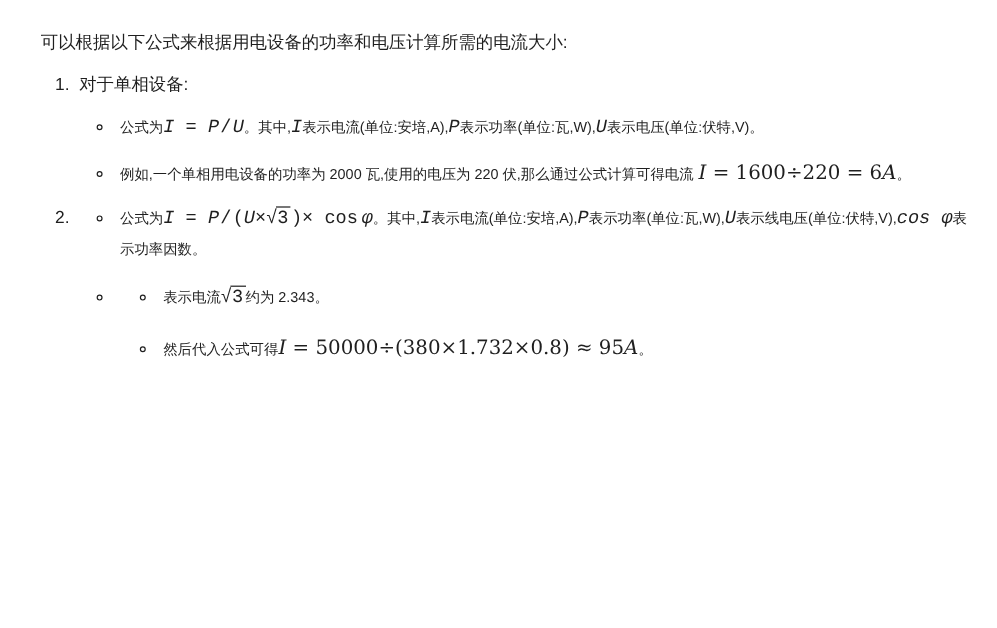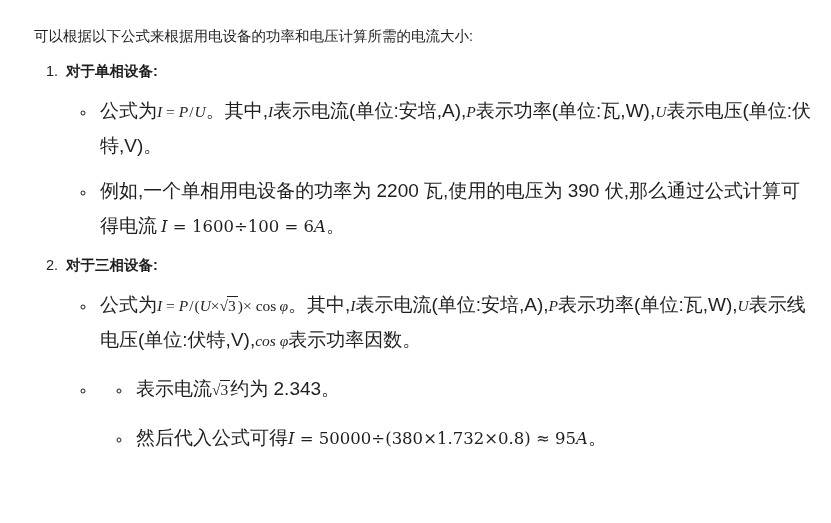--- a/index.html
+++ b/index.html
@@ -32,47 +32,46 @@
   }
   ol.level1 > li {
     margin: 10px 0 2px 0;
     padding-left: 4px;
   }
   ol.level1 > li::marker {
     color: #1f1f1f;
   }
   .li-head {
     font-size: 14.5px;
-    font-weight: bold;
   }
   ul.level2 {
     list-style-type: circle;
     margin: 4px 0 0 0;
     padding-left: 30px;
   }
   ul.level2 > li {
     margin: 8px 0 10px 0;
     padding-left: 4px;
   }
   ul.level3 {
     list-style-type: circle;
     margin: 6px 0 0 0;
     padding-left: 32px;
   }
   ul.level3 > li {
     margin: 14px 0 14px 0;
     padding-left: 4px;
   }
   .para {
-    font-size: 19px;
+    font-size: 12px;
     line-height: 1.85;
   }
   
   .math {
-    font-family: Liberation Serif, serif;
+    font-family: Liberation Mono, monospace;
     font-style: italic;
     font-size: 15.5px;
     white-space: nowrap;
   }
   .math .op, .math .num {
     font-style: normal;
   }
   .math-block {
     font-family: "DejaVu Serif", "Liberation Serif", serif;
     font-style: italic;
@@ -111,29 +110,28 @@
     <li>
       <div class="li-head">对于单相设备:</div>
 
       <ul class="level2">
 
         <li>
           <span class="para">公式为</span><span class="math"><span class="rm" style="font-style:italic">I</span> <span class="op">=</span> <span style="font-style:italic">P</span><span class="frac-slash">/</span><span style="font-style:italic">U</span></span><span class="para">。其中,</span><span class="math">I</span><span class="para">表示电流(单位:安培,A),</span><span class="math">P</span><span class="para">表示功率(单位:瓦,W),</span><span class="math">U</span><span class="para">表示电压(单位:伏特,V)。</span>
         </li>
 
         <li>
-          <span class="para">例如,一个单相用电设备的功率为 2200 瓦,使用的电压为 390 伏,那么通过公式计算可得电流</span>
-          <span class="math-block"><span style="font-style:italic">I</span> <span class="op">=</span> <span class="num">1600</span><span class="op">÷</span><span class="num">100</span> <span class="op">=</span> <span class="num">6</span><span style="font-style:italic">A</span></span><span class="para">。</span>
+          <span class="para">例如,一个单相用电设备的功率为 2000 瓦,使用的电压为 220 伏,那么通过公式计算可得电流</span>
+          <span class="math-block"><span style="font-style:italic">I</span> <span class="op">=</span> <span class="num">1600</span><span class="op">÷</span><span class="num">220</span> <span class="op">=</span> <span class="num">6</span><span style="font-style:italic">A</span></span><span class="para">。</span>
         </li>
 
       </ul>
     </li>
 
     <li>
-      <div class="li-head">对于三相设备:</div>
 
       <ul class="level2">
 
         <li>
           <span class="para">公式为</span><span class="math"><span style="font-style:italic">I</span> <span class="op">=</span> <span style="font-style:italic">P</span><span class="frac-slash">/</span><span class="op">(</span><span style="font-style:italic">U</span><span class="op">×</span><span class="sqrt">√<span class="radicand">3</span></span><span class="op">)×</span> <span class="rm">cos</span> <span style="font-style:italic">φ</span></span><span class="para">。其中,</span><span class="math">I</span><span class="para">表示电流(单位:安培,A),</span><span class="math">P</span><span class="para">表示功率(单位:瓦,W),</span><span class="math">U</span><span class="para">表示线电压(单位:伏特,V),</span><span class="math">cos φ</span><span class="para">表示功率因数。</span>
         </li>
 
         <li>
 
           <ul class="level3">

